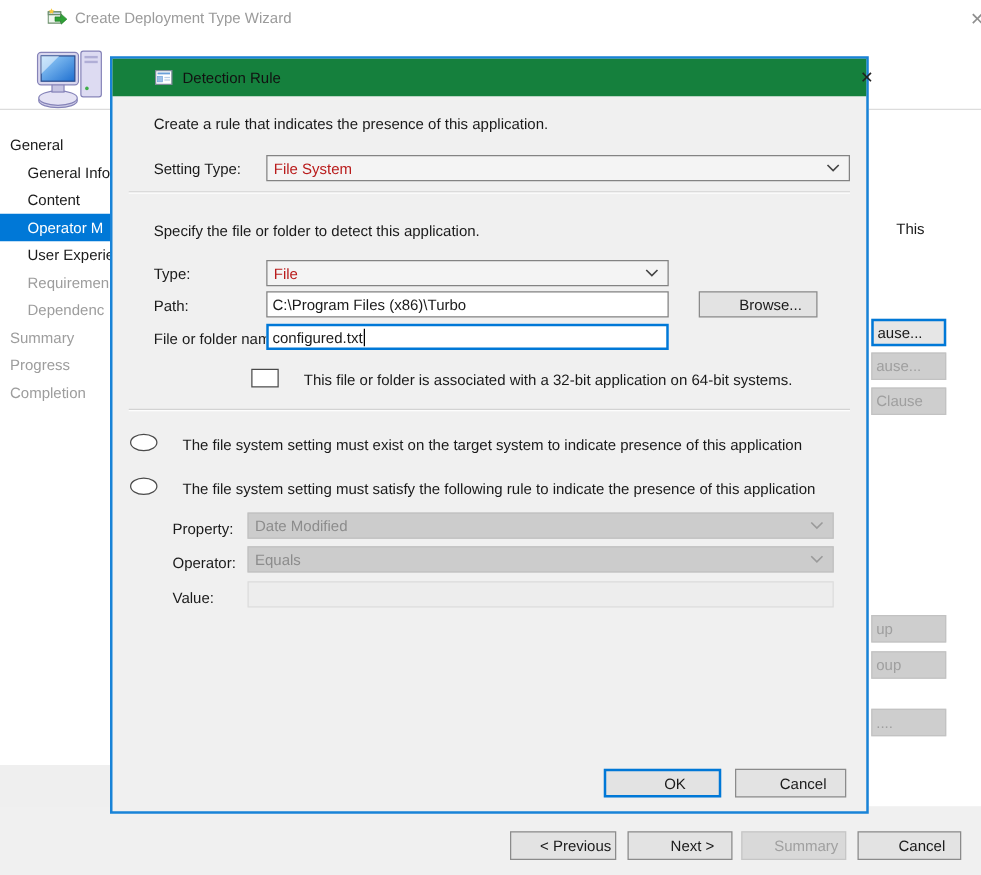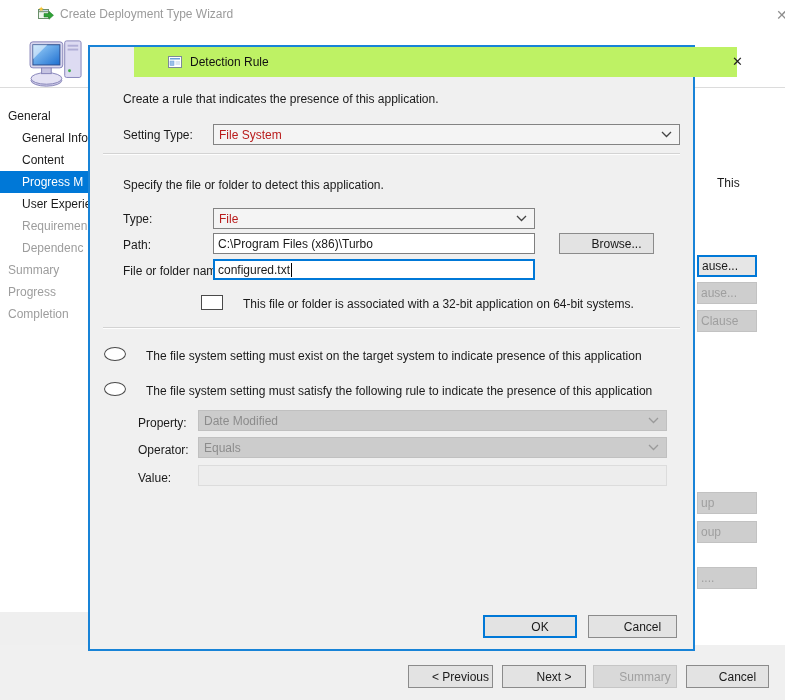--- a/index.html
+++ b/index.html
@@ -30,21 +30,21 @@
 
   
   .footer-bar { left:0; top:645px; width:785px; height:55px; background:#f0f0f0; }
   .footer-left-bar { left:0; top:612px; width:155px; height:88px; background:#efefef; }
   .footer-stripe { left:155px; top:612px; width:3px; height:88px; background:#fff; }
   .btn { display:flex; align-items:center; justify-content:center; background:#e3e3e3; border:1px solid #8b8b8b; color:#1a1a1a; font-size:12px; }
   .btn.disabled { background:#d9d9d9; border-color:#c6c6c6; color:#a0a0a0; }
 
   
   .dialog { left:88px; top:45px; width:607px; height:606px; border:2px solid #1883d7; background:#f0f0f0; z-index:10; }
-  .dlg-titlebar { left:0; top:0; width:603px; height:30px; background:#bef264;margin-left:44px; }
+  .dlg-titlebar { left:0; top:0; width:603px; height:30px; background:#15803d; }
   .dlg-title { left:36px; top:0; height:30px; line-height:30px; font-size:12px; color:#111; }
   .dlg-close { left:578px; top:5px; width:20px; height:20px; line-height:20px; text-align:center; color:#222; font-size:13px; }
   .lbl { font-size:12px; color:#1a1a1a; line-height:16px; white-space:nowrap; }
   .tb { display:flex; align-items:center; background:#fff; border:1px solid #7f7f7f; height:21px; padding:0 4px; white-space:nowrap; overflow:hidden; }
   .tb.focused { border:2px solid #0078d7; padding:0 3px; }
   .tb.disabled { background:#ededed; border:1px solid #dcdcdc; }
   .caret { display:inline-block; width:1px; height:14px; background:#000; margin-left:1px; }
   .combo { display:flex; align-items:center; justify-content:space-between; background:#f4f4f4; border:1px solid #838383; height:21px; padding:0 7px 0 5px; color:#b91c1c; }
   .combo .chev { color:#444; display:flex; align-items:center; }
   .combo.disabled { background:#cccccc; border-color:#c0c0c0; color:#8c8c8c; }
@@ -93,21 +93,21 @@
       <polygon points="5,7 20,7 5,22" fill="#ffffff" opacity="0.5"></polygon>
     </svg>
   </span>
   <span class="abs header-frag">De</span>
   <div class="abs header-line"></div>
 
   <div class="abs sidebar">
     <div class="side-item" style="top:17px;">General</div>
     <div class="side-item ind" style="top:61px;">Content</div>
     <div class="side-item ind" style="top:39px;">General Info</div>
-    <div class="side-item ind sel" style="top:83px;">Progress M</div>
+    <div class="side-item ind sel" style="top:83px;">Operator M</div>
     <div class="side-item ind" style="top:105px;">User Experie</div>
     <div class="side-item ind dis" style="top:127px;">Requiremen</div>
     <div class="side-item ind dis" style="top:149px;">Dependenc</div>
     <div class="side-item dis" style="top:171px;">Summary</div>
     <div class="side-item dis" style="top:193px;">Progress</div>
     <div class="side-item dis" style="top:215px;">Completion</div>
   </div>
 
   <span class="abs bg-frag">This</span>
   <div class="abs bg-btn focus" style="top:255px;">ause...</div>

